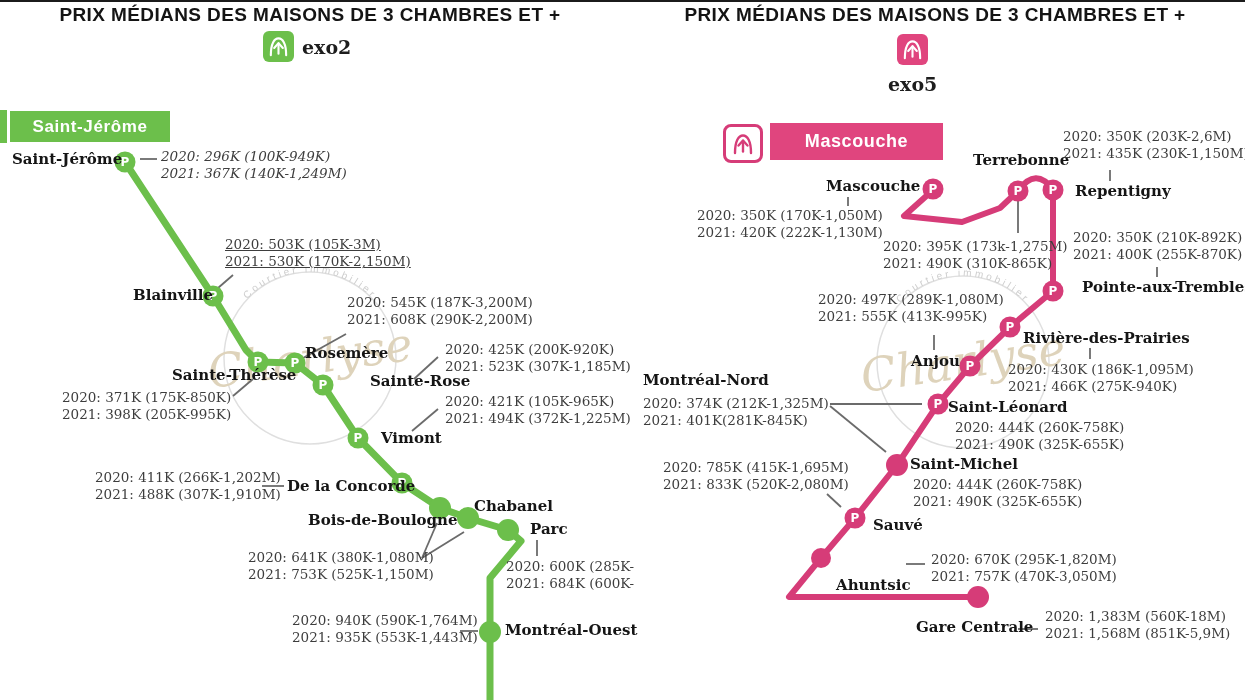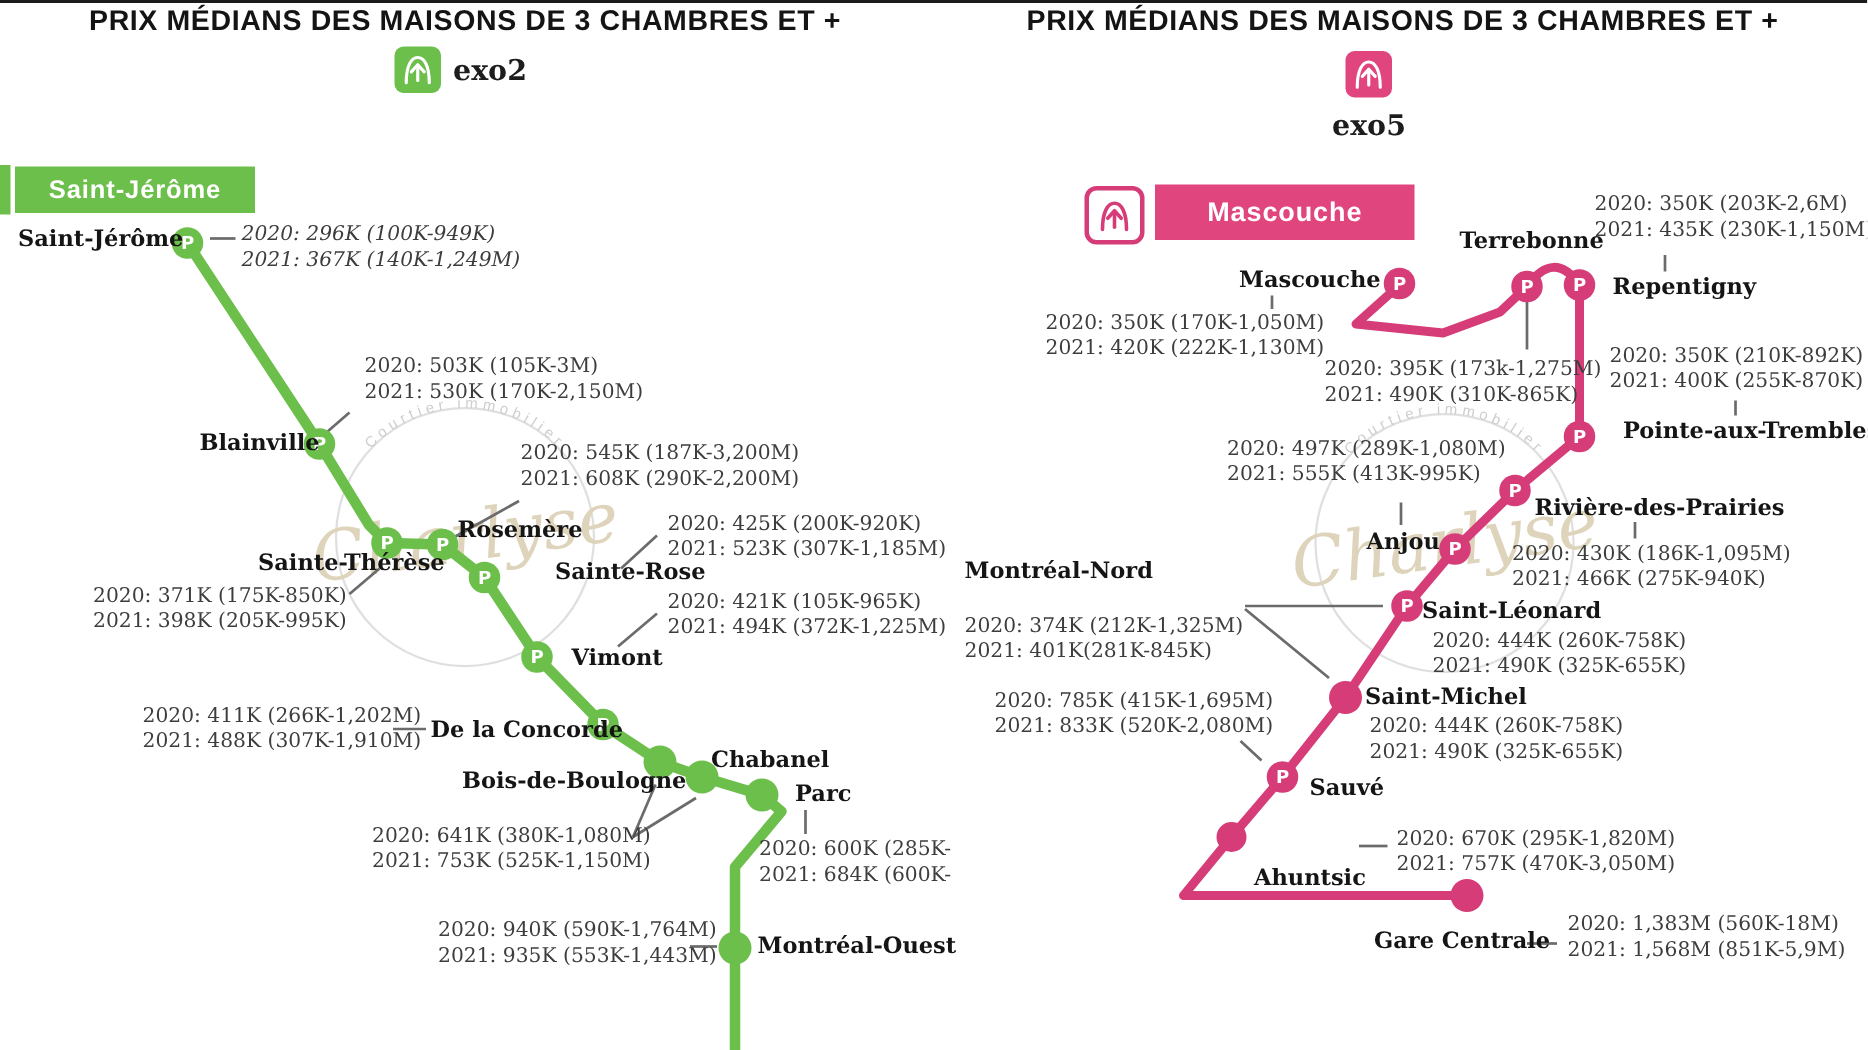--- a/index.html
+++ b/index.html
@@ -192,21 +192,21 @@
       <circle cx="978" cy="597" r="11" fill="#d63c78"></circle>
     </g>
   </svg>
 
   <div class="st" style="left:12px;top:150px;">Saint-Jérôme</div>
   <div class="pr" style="left:161px;top:148px;font-style:italic;">
     <div>2020: 296K (100K-949K)</div>
     <div>2021: 367K (140K-1,249M)</div>
   </div>
 
-  <div class="pr" style="left:243px;top:236px;">
+  <div class="pr" style="left:225px;top:236px;text-decoration:underline;">
     <div>2020: 503K (105K-3M)</div>
     <div>2021: 530K (170K-2,150M)</div>
   </div>
   <div class="st" style="left:133px;top:286px;">Blainville</div>
 
   <div class="pr" style="left:347px;top:294px;">
     <div>2020: 545K (187K-3,200M)</div>
     <div>2021: 608K (290K-2,200M)</div>
   </div>
   <div class="st" style="left:305px;top:344px;">Rosemère</div>
@@ -279,21 +279,21 @@
     <div>2021: 555K (413K-995K)</div>
   </div>
   <div class="st" style="left:911px;top:352px;">Anjou</div>
   <div class="st" style="left:948px;top:398px;">Saint-Léonard</div>
   <div class="pr" style="left:955px;top:419px;">
     <div>2020: 444K (260K-758K)</div>
     <div>2021: 490K (325K-655K)</div>
   </div>
   <div style="position:absolute;left:643px;top:371px;">
     <div class="st" style="position:static;">Montréal-Nord</div>
-    <div class="pr" style="position:static;margin-top:20px;">
+    <div class="pr" style="position:static;margin-top:6px;">
       <div>2020: 374K (212K-1,325M)</div>
       <div>2021: 401K(281K-845K)</div>
     </div>
   </div>
   <div class="st" style="left:910px;top:455px;">Saint-Michel</div>
   <div class="pr" style="left:913px;top:476px;">
     <div>2020: 444K (260K-758K)</div>
     <div>2021: 490K (325K-655K)</div>
   </div>
   <div class="pr" style="left:663px;top:459px;">

